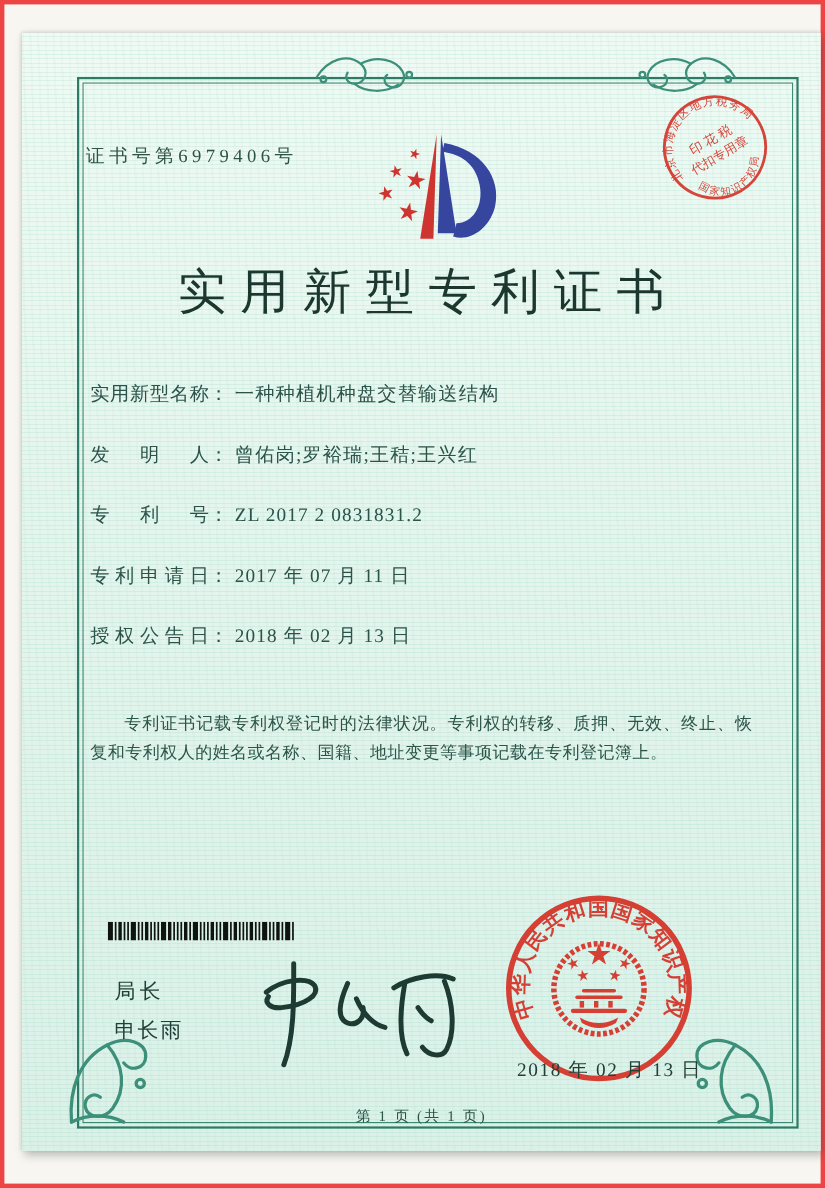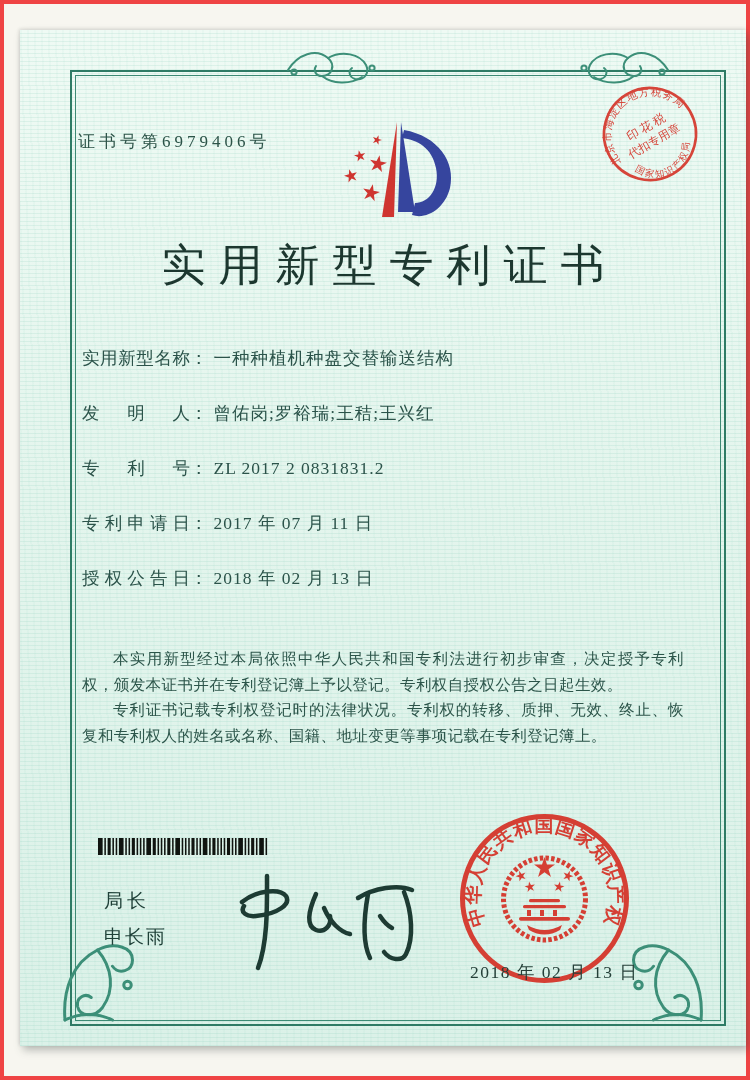--- a/index.html
+++ b/index.html
@@ -132,21 +132,20 @@
       </div>
       <div class="field">
         <span class="flabel">专利申请日</span><span class="fcolon">：</span><span class="fvalue">2017 年 07 月 11 日</span>
       </div>
       <div class="field">
         <span class="flabel">授权公告日</span><span class="fcolon">：</span><span class="fvalue">2018 年 02 月 13 日</span>
       </div>
     </div>
 
     <div class="body-text">
-      <p>本实用新型经过本局依照中华人民共和国专利法进行初步审查，决定授予专利权，颁发本证书并在专利登记簿上予以登记。专利权自授权公告之日起生效。</p>
       <p>专利证书记载专利权登记时的法律状况。专利权的转移、质押、无效、终止、恢复和专利权人的姓名或名称、国籍、地址变更等事项记载在专利登记簿上。</p>
     </div>
 
     <svg class="barcode" id="barcode-svg" viewBox="0 0 200 17" preserveAspectRatio="none">
         <rect x="0.00" y="0" width="4.65" height="17" fill="#101410"></rect>
         <rect x="6.35" y="0" width="1.55" height="17" fill="#101410"></rect>
         <rect x="9.61" y="0" width="3.10" height="17" fill="#101410"></rect>
         <rect x="14.41" y="0" width="1.55" height="17" fill="#101410"></rect>
         <rect x="17.67" y="0" width="1.55" height="17" fill="#101410"></rect>
         <rect x="20.92" y="0" width="4.65" height="17" fill="#101410"></rect>
@@ -231,14 +230,15 @@
           <rect x="83" y="99" width="4" height="6"></rect>
           <rect x="96" y="99" width="4" height="6"></rect>
           <rect x="62" y="106" width="51" height="3.8" rx="1.8"></rect>
           <path d="M 70,114 Q 87.5,124 105,114 L 103,119 Q 87.5,128 72,119 Z"></path>
         </g>
       </svg>
     </div>
 
     <div class="issue-date">2018 年 02 月 13 日</div>
 
+    <div class="footer">第 1 页 (共 1 页)</div>
   </div>
 </div>
 
 </body></html>

